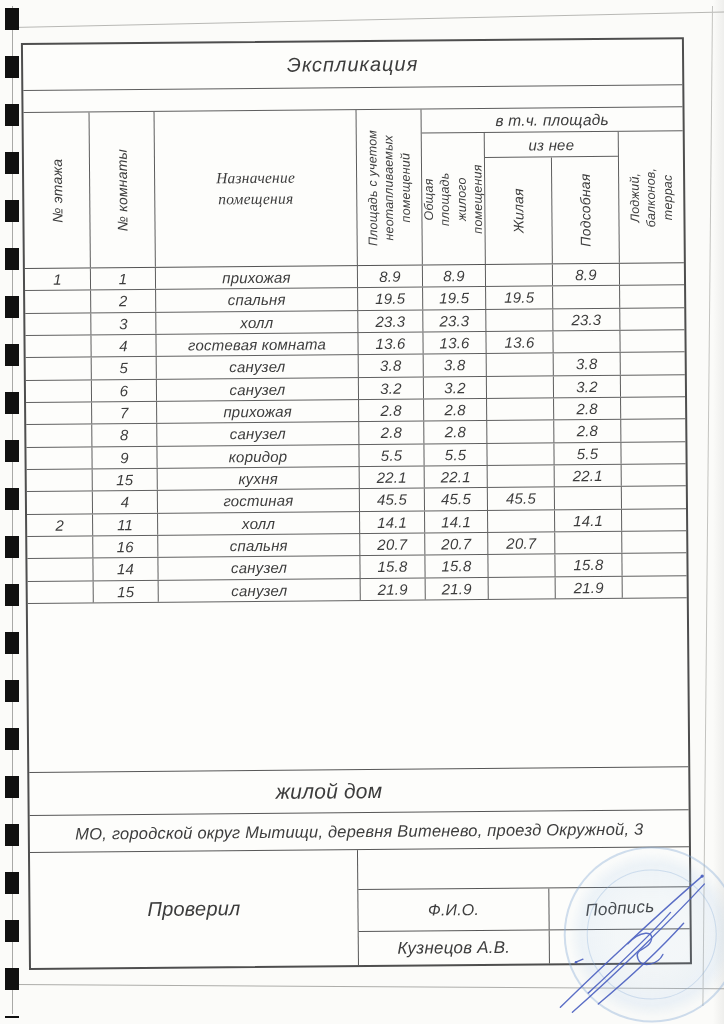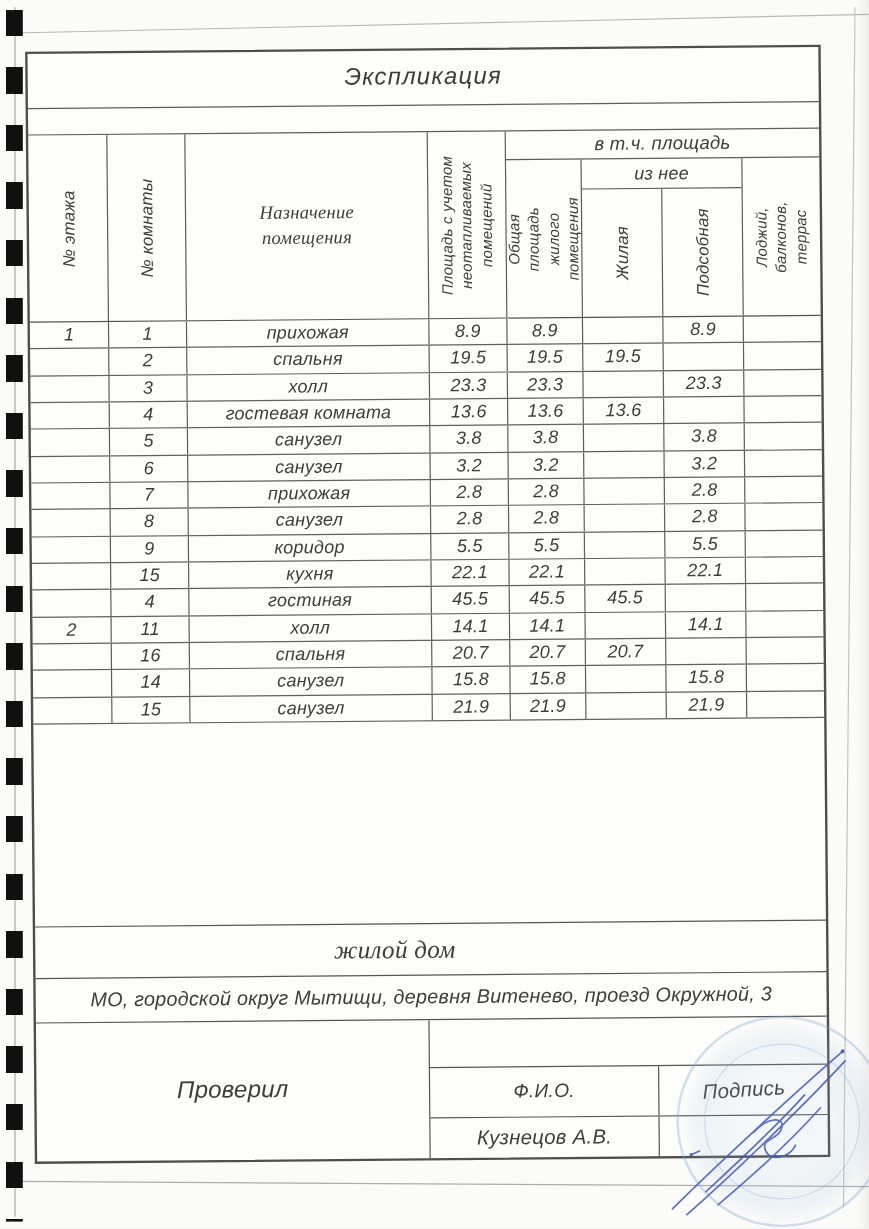--- a/index.html
+++ b/index.html
@@ -58,21 +58,21 @@
   .w148{width:148px}.w92{width:92px}.w84{width:84px}.w100{width:100px;font-size:14px;}
   
   .tbody{height:335px;display:flex;flex-direction:column;}
   .trow{flex:1;display:flex;border-bottom:1px solid #606060;box-sizing:border-box;}
   .cell{display:flex;align-items:center;justify-content:center;font-size:15px;box-sizing:border-box;}
   .cl{flex:1;}
   
   .row-bigempty{height:169px;border-bottom:1px solid #565656;box-sizing:border-box;}
   .row-building{height:43px;display:flex;align-items:center;justify-content:center;
     font-size:21px;border-bottom:1px solid #565656;box-sizing:border-box;}
-  .row-building span{transform:translateX(-30px);font-family:Liberation Serif, serif;}
+  .row-building span{transform:translateX(-30px);}
   .row-address{height:37px;display:flex;align-items:center;justify-content:center;
     font-size:16.5px;border-bottom:1px solid #565656;box-sizing:border-box;}
   .row-approval{flex:1;display:flex;}
   .cell-checked{width:328px;display:flex;align-items:center;justify-content:center;
     font-size:20px;border-right:1px solid #565656;box-sizing:border-box;}
   .appr-right{flex:1;display:flex;flex-direction:column;}
   .appr-blank{height:40px;border-bottom:1px solid #565656;box-sizing:border-box;}
   .appr-labels{height:42px;display:flex;border-bottom:1px solid #565656;box-sizing:border-box;}
   .appr-values{flex:1;display:flex;}
   .fio-col{width:191px;display:flex;align-items:center;justify-content:center;

